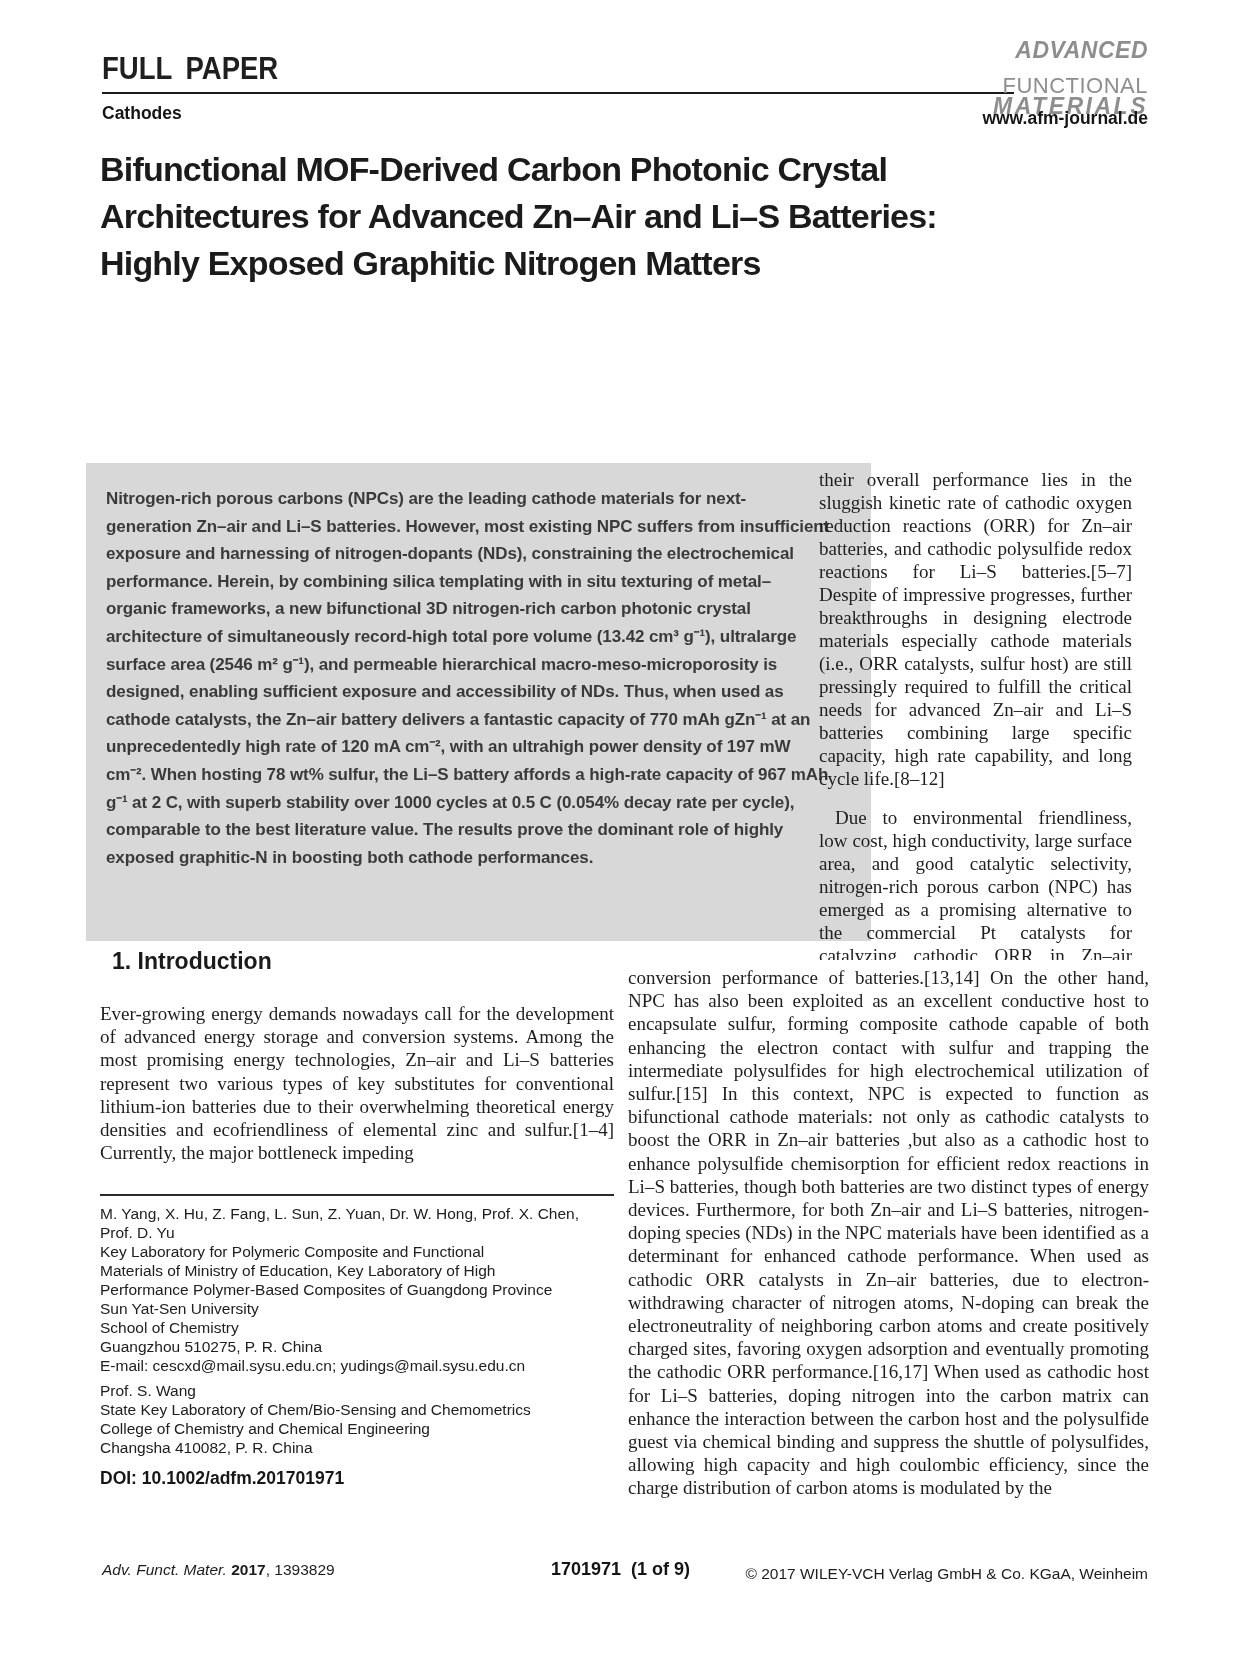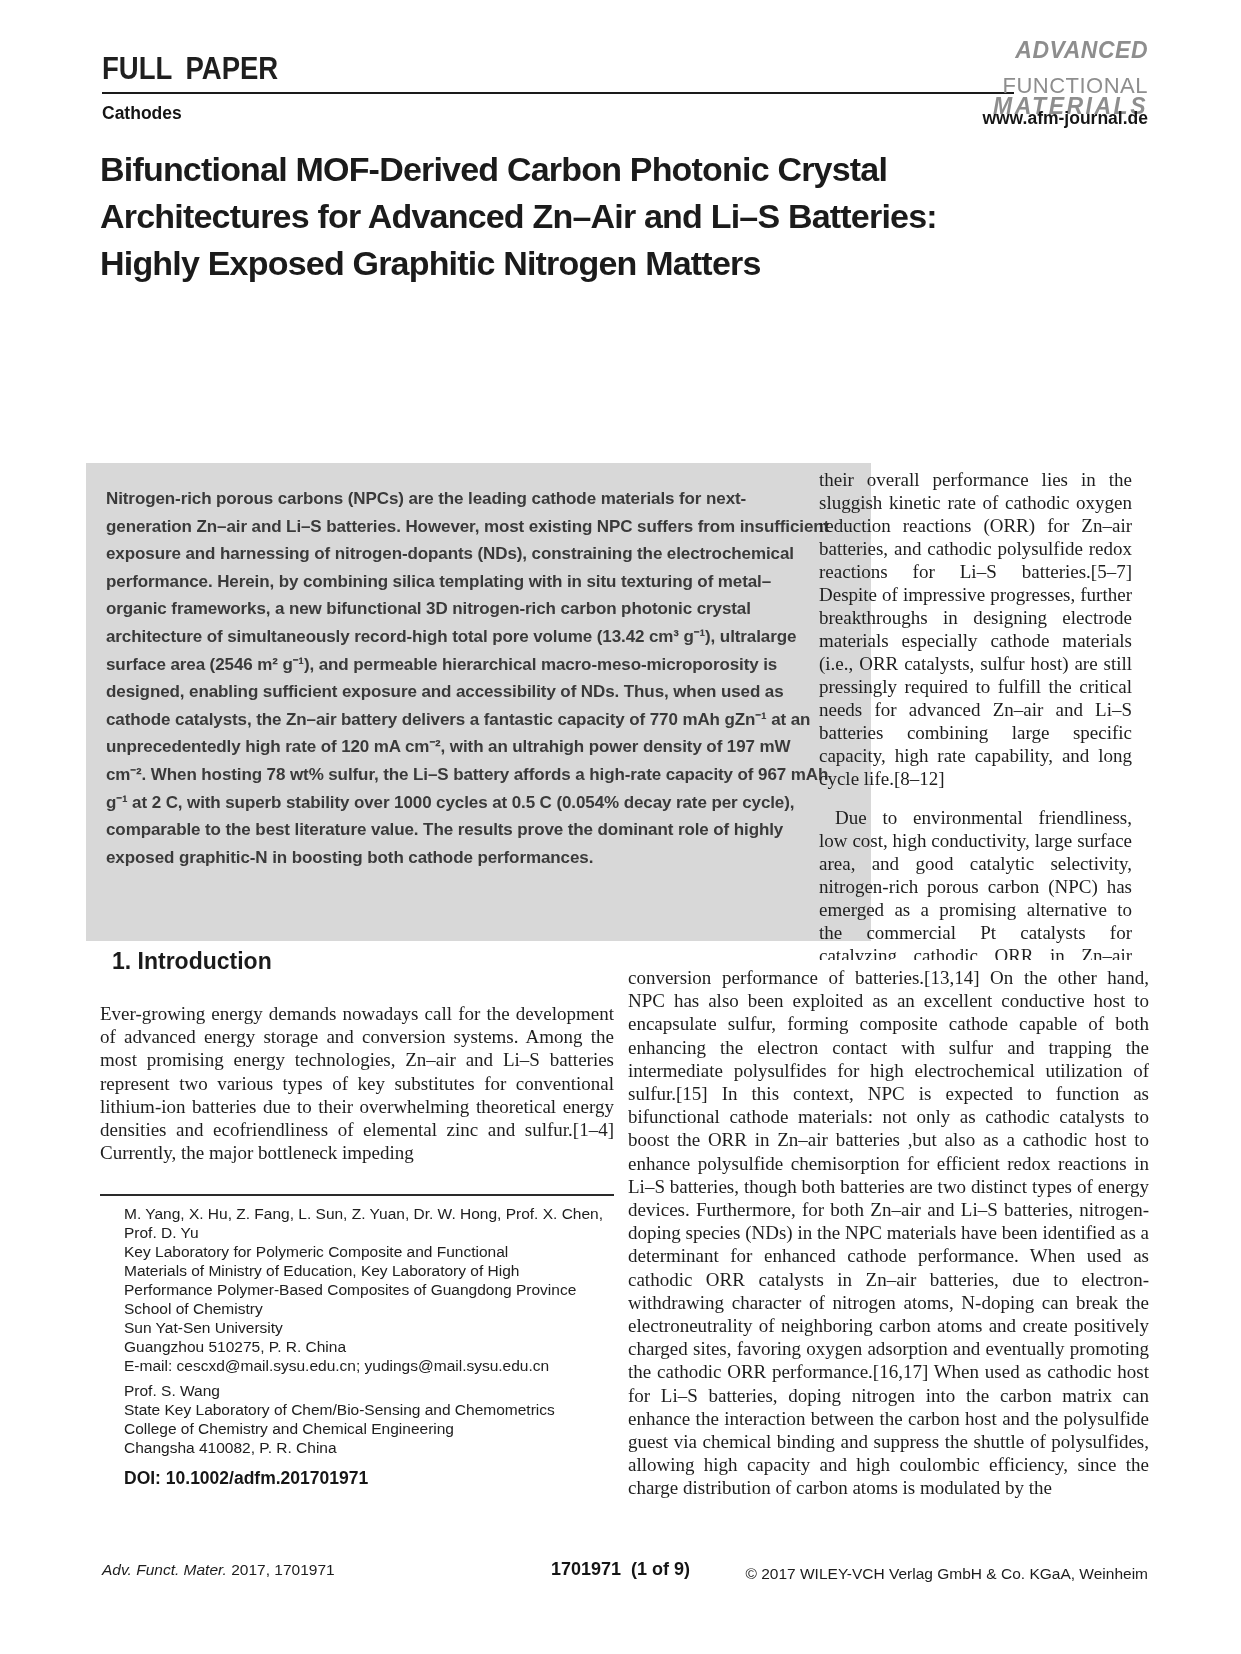--- a/index.html
+++ b/index.html
@@ -70,30 +70,30 @@
   .wide-col {
     position:absolute; left:628px; top:966px; width:521px; height:562px;
     overflow:hidden; font-size:19px; line-height:23.2px; text-align:justify;
   }
   .wide-col p { margin:0; }
 
   
   .fn-rule { position:absolute; left:100px; top:1194px; width:514px; height:2px; background:#2a2a2a; }
   .footnotes {
     position:absolute; left:100px; top:1204px; width:514px;
-    font-size:15.5px; line-height:19px; color:#202020;margin-left:24px;
+    font-size:15.5px; line-height:19px; color:#202020;
   }
   .footnotes .group { margin:0 0 6px 0; }
   .doi { margin-top:12px; font-size:17.5px; font-weight:bold; color:#161616; }
 
   
   .footer { position:absolute; left:0; right:0; top:1561px; height:30px; font-size:15.5px; color:#1c1c1c; }
   .footer-citation { position:absolute; left:102px; top:0; white-space:nowrap; }
   .footer-citation .jrnl { font-style:italic; }
-  .footer-citation .year { font-weight:normal; }
+  .footer-citation .year { font-weight:bold; }
   .footer-page { position:absolute; left:0; right:0; top:-2px; text-align:center; font-weight:bold; font-size:18px; white-space:pre; color:#141414; }
   .footer-copy { position:absolute; right:93px; top:4px; white-space:nowrap; }
 </style>
 </head>
 <body>
 
 <div class="page">
 
   <div class="full-paper">FULL PAPER</div>
   <div class="header-rule"></div>
@@ -134,35 +134,35 @@
   </div>
 
   <div class="fn-rule"></div>
   <div class="footnotes">
     <div class="group">
         <div>M. Yang, X. Hu, Z. Fang, L. Sun, Z. Yuan, Dr. W. Hong, Prof. X. Chen,</div>
         <div>Prof. D. Yu</div>
         <div>Key Laboratory for Polymeric Composite and Functional</div>
         <div>Materials of Ministry of Education, Key Laboratory of High</div>
         <div>Performance Polymer-Based Composites of Guangdong Province</div>
+        <div>Sun Yat-Sen University</div>
         <div>School of Chemistry</div>
-        <div>Sun Yat-Sen University</div>
         <div>Guangzhou 510275, P. R. China</div>
         <div>E-mail: cescxd@mail.sysu.edu.cn; yudings@mail.sysu.edu.cn</div>
       </div>
     <div class="group">
         <div>Prof. S. Wang</div>
         <div>State Key Laboratory of Chem/Bio-Sensing and Chemometrics</div>
         <div>College of Chemistry and Chemical Engineering</div>
         <div>Changsha 410082, P. R. China</div>
       </div>
     <div class="doi">DOI: 10.1002/adfm.201701971</div>
   </div>
 
   <div class="footer">
     <div class="footer-citation">
-      <span class="jrnl">Adv. Funct. Mater. </span><span class="year">2017</span><span>, 1701971</span>
+      <span class="jrnl">Adv. Funct. Mater. </span><span class="year">2017</span><span>, 1393829</span>
     </div>
     <div class="footer-page">1701971  (1 of 9)</div>
     <div class="footer-copy">© 2017 WILEY-VCH Verlag GmbH &amp; Co. KGaA, Weinheim</div>
   </div>
 
 </div>
 
 </body></html>

